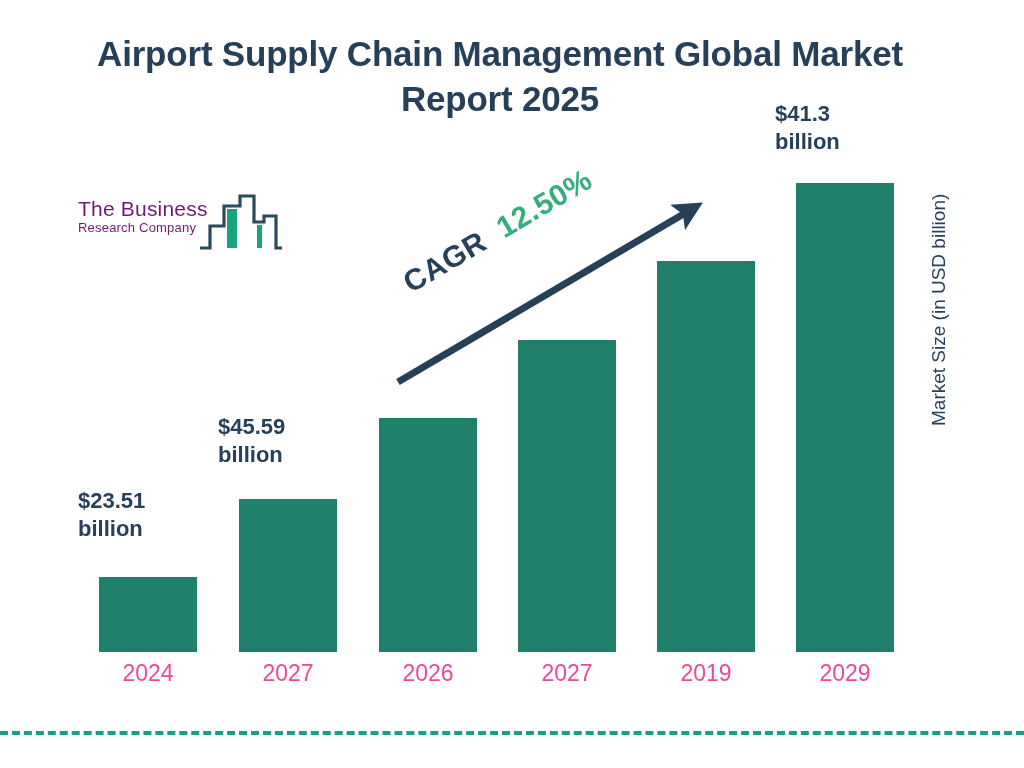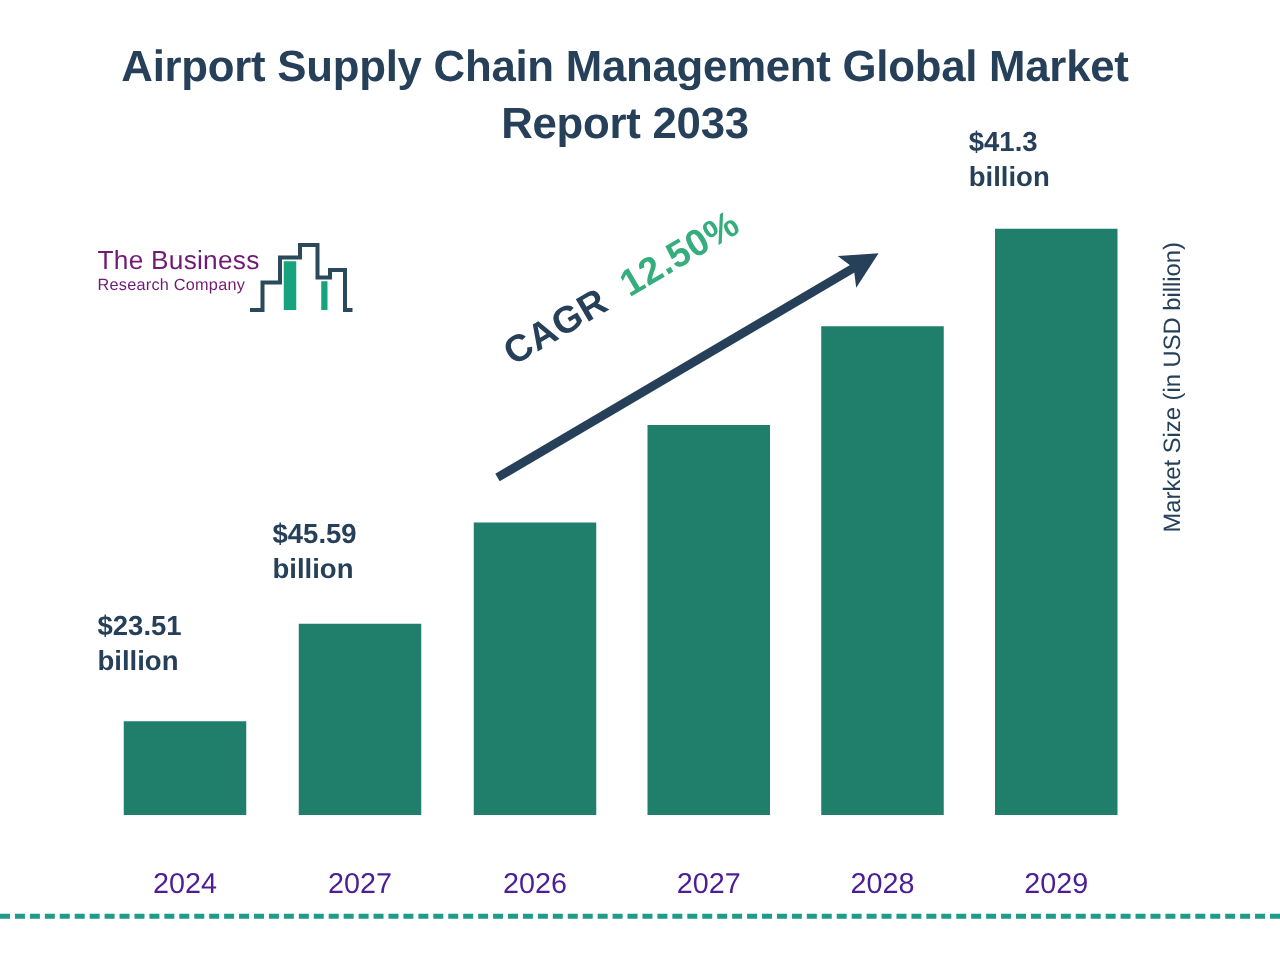--- a/index.html
+++ b/index.html
@@ -88,23 +88,22 @@
     font-weight: bold;
     color: #27405a;
     white-space: pre-line;
   }
   .x-tick {
     position: absolute;
     top: 660px;
     width: 118px;
     text-align: center;
     font-size: 23px;
-    color: #4c1d95;
+    color: #ec4899;
     font-weight: 400;
-    margin-top: 33px;
   }
 
   
   #y-axis-label {
     position: absolute;
     left: 824px;
     top: 300px;
     width: 230px;
     text-align: center;
     font-size: 19px;
@@ -145,21 +144,21 @@
     width: 1024px;
     height: 0;
     border-top: 4px dashed #1f9b8a;
   }
 </style>
 </head>
 <body>
 
 <div id="canvas">
 
-  <div id="chart-title">Airport Supply Chain Management Global Market Report 2033</div>
+  <div id="chart-title">Airport Supply Chain Management Global Market Report 2025</div>
 
   <div id="logo">
     <div id="logo-text">
       <div id="logo-line1">The Business</div>
       <div id="logo-line2">Research Company</div>
     </div>
     <svg id="logo-mark" width="86" height="60" viewBox="0 0 86 60">
 
       <path d="M2 56 H12 V34 H26 V14 H42 V4 H56 V30 H66 V24 H78 V56 H84" fill="none" stroke="#2a4a5c" stroke-width="3.2" stroke-linejoin="miter" stroke-linecap="butt"></path>
 
@@ -185,21 +184,21 @@
     <div class="bar" style="left:657px; top:261px; width:98px; height:391px;"></div>
 
     <div class="bar" style="left:796px; top:183px; width:98px; height:469px;"></div>
     <div class="bar-value" style="left:775px; top:100px; width:140px;">$41.3
 billion</div>
 
     <div class="x-tick" style="left:89px;">2024</div>
     <div class="x-tick" style="left:229px;">2027</div>
     <div class="x-tick" style="left:369px;">2026</div>
     <div class="x-tick" style="left:508px;">2027</div>
-    <div class="x-tick" style="left:647px;">2028</div>
+    <div class="x-tick" style="left:647px;">2019</div>
     <div class="x-tick" style="left:786px;">2029</div>
   </div>
 
   <svg id="cagr-arrow" viewBox="0 0 340 215">
     <defs>
       <marker id="arrowhead" markerWidth="4.2" markerHeight="4.2" refX="2.4" refY="2.1" orient="auto">
         <path d="M0,0 L4.2,2.1 L0,4.2 L0.9,2.1 z" fill="#27405a"></path>
       </marker>
     </defs>
     <line x1="18" y1="197" x2="312" y2="24" stroke="#27405a" stroke-width="7" stroke-linecap="butt" marker-end="url(#arrowhead)"></line>

